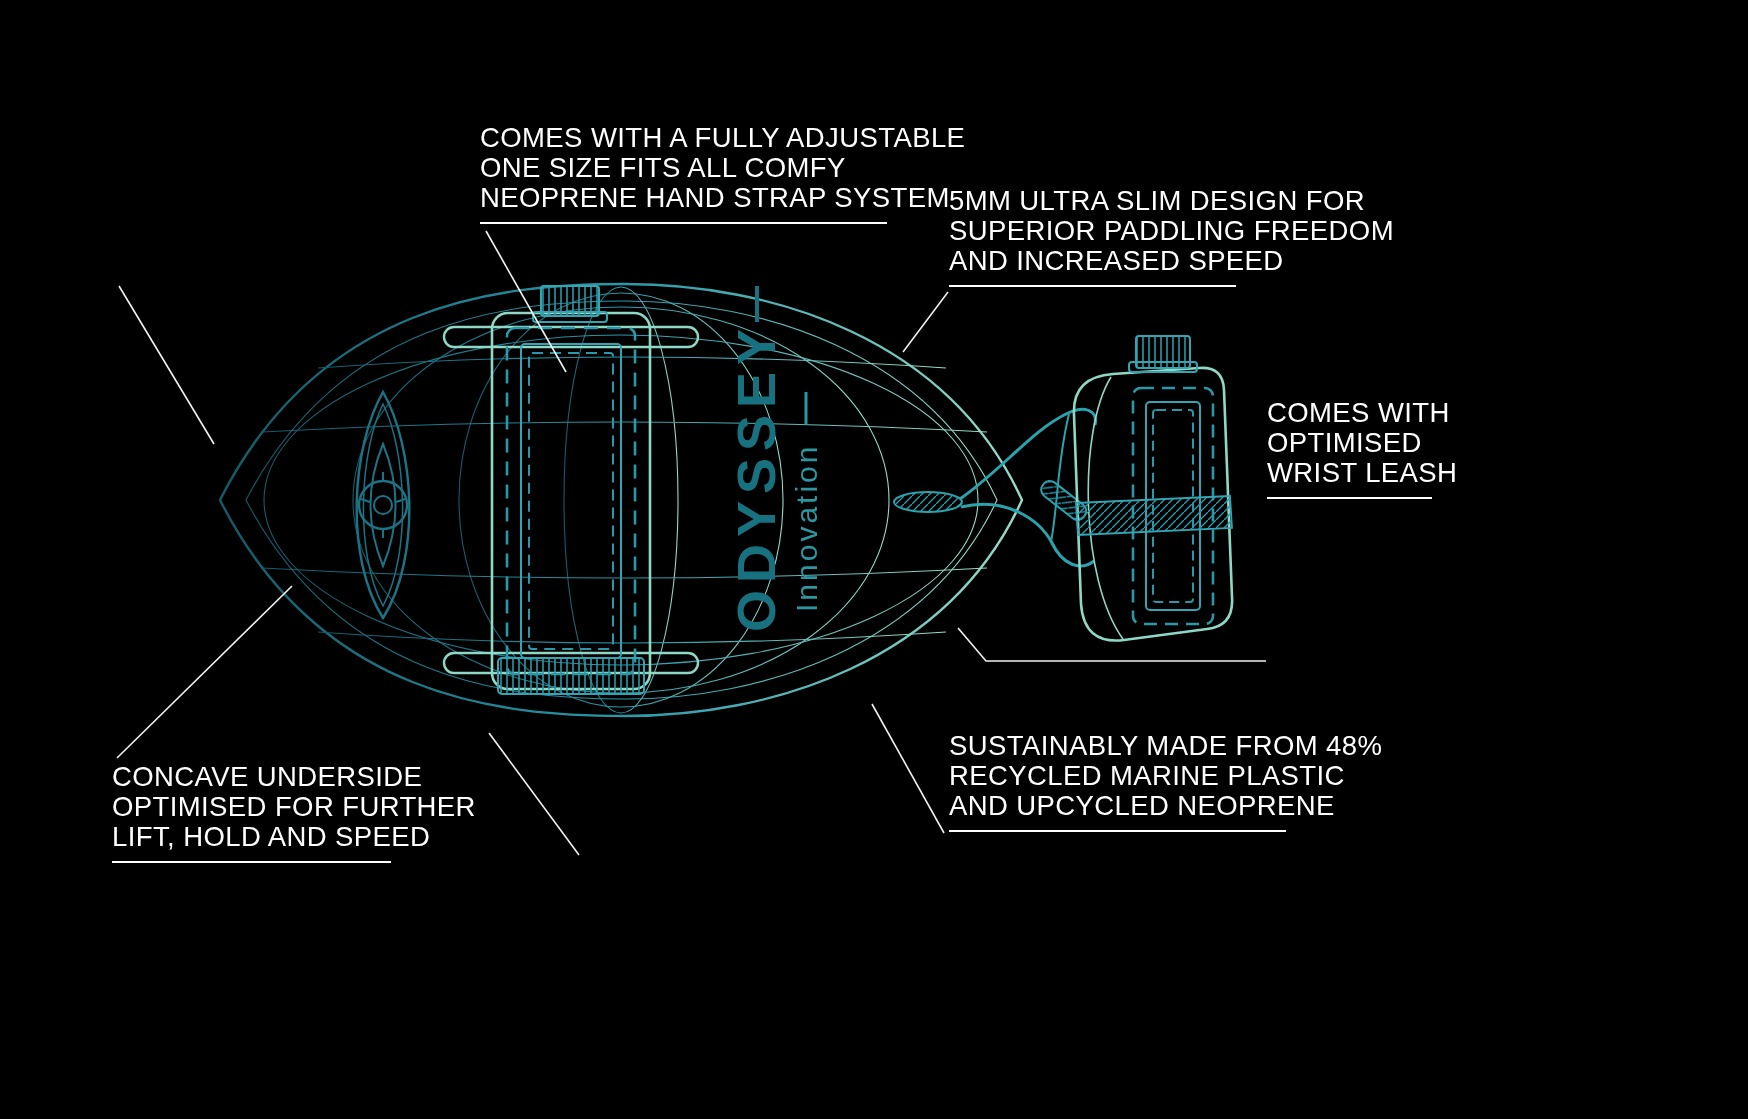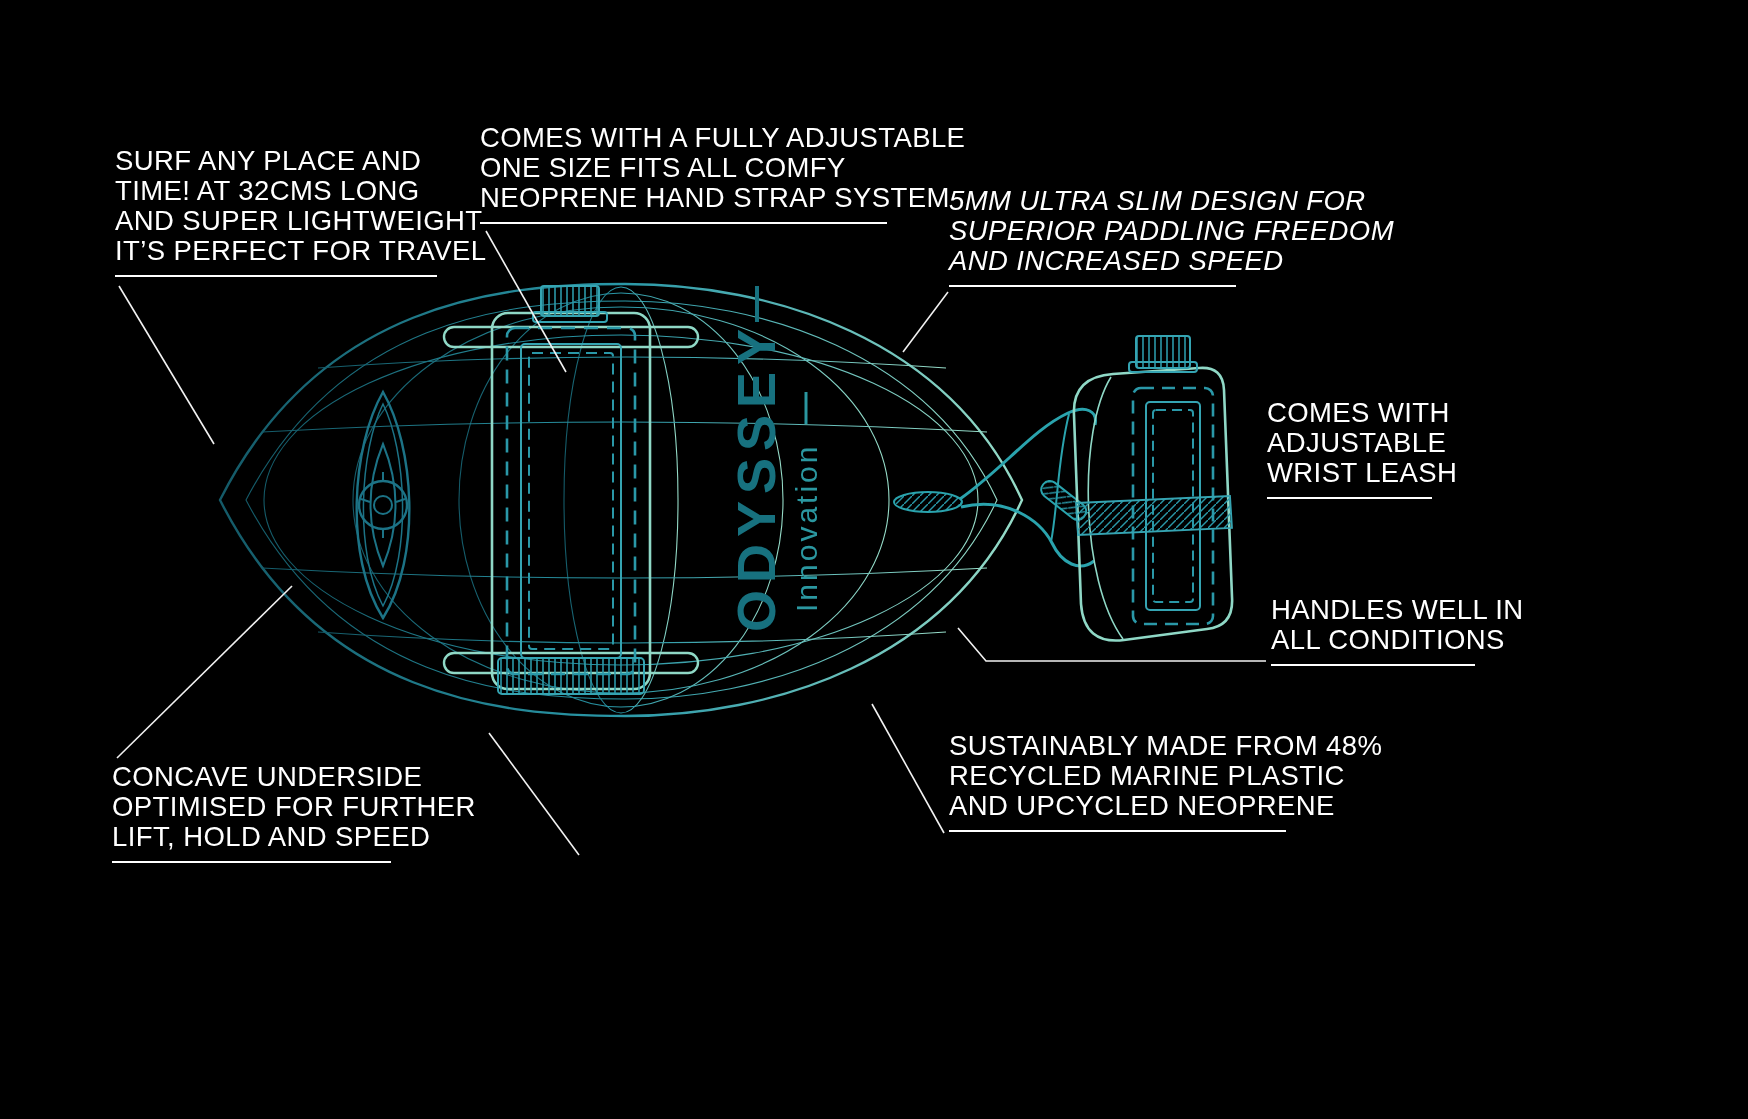--- a/index.html
+++ b/index.html
@@ -26,21 +26,21 @@
     margin: 0;
     color: #ffffff;
     font-size: 27.5px;
     line-height: 30px;
     letter-spacing: 0.4px;
     font-weight: 400;
     white-space: pre;
   }
   #note-travel      { left: 115px;  top: 146px; width: 322px; }
   #note-strap       { left: 480px;  top: 123px; width: 407px; text-decoration: underline; }
-  #note-slim        { left: 949px;  top: 186px; width: 287px; font-style: italic; }
+  #note-slim        { left: 949px;  top: 186px; width: 287px; }
   #note-leash       { left: 1267px; top: 398px; width: 165px; }
   #note-handles     { left: 1271px; top: 595px; width: 204px; }
   #note-sustainable { left: 949px;  top: 731px; width: 337px; }
   #note-rails       { left: 585px;  top: 793px; width: 262px; }
   #note-concave     { left: 112px;  top: 762px; width: 279px; text-decoration: underline; }
 </style>
 </head>
 <body>
 
 <div class="stage">
@@ -125,49 +125,39 @@
       <path d="M119 286 L214 444"></path>
       <path d="M486 231 L566 372"></path>
       <path d="M948 292 L903 352"></path>
       <path d="M1266 661 L986 661 L958 628"></path>
       <path d="M944 833 L872 704"></path>
       <path d="M579 855 L489 733"></path>
       <path d="M117 758 L292 586"></path>
     </g>
   </svg>
 
-  <div class="note" id="note-travel">
-    <p class="txt">SURF ANY PLACE AND
-TIME! AT 32CMS LONG
-AND SUPER LIGHTWEIGHT
-IT’S PERFECT FOR TRAVEL</p>
-  </div>
 
   <div class="note" id="note-strap">
     <p class="txt">COMES WITH A FULLY ADJUSTABLE
 ONE SIZE FITS ALL COMFY
 NEOPRENE HAND STRAP SYSTEM</p>
   </div>
 
   <div class="note" id="note-slim">
     <p class="txt">5MM ULTRA SLIM DESIGN FOR
 SUPERIOR PADDLING FREEDOM
 AND INCREASED SPEED</p>
   </div>
 
   <div class="note" id="note-leash">
     <p class="txt">COMES WITH
-ADJUSTABLE
+OPTIMISED
 WRIST LEASH</p>
   </div>
 
-  <div class="note" id="note-handles">
-    <p class="txt">HANDLES WELL IN
-ALL CONDITIONS</p>
-  </div>
 
   <div class="note" id="note-sustainable">
     <p class="txt">SUSTAINABLY MADE FROM 48%
 RECYCLED MARINE PLASTIC
 AND UPCYCLED NEOPRENE</p>
   </div>
 
 
   <div class="note" id="note-concave">
     <p class="txt">CONCAVE UNDERSIDE

